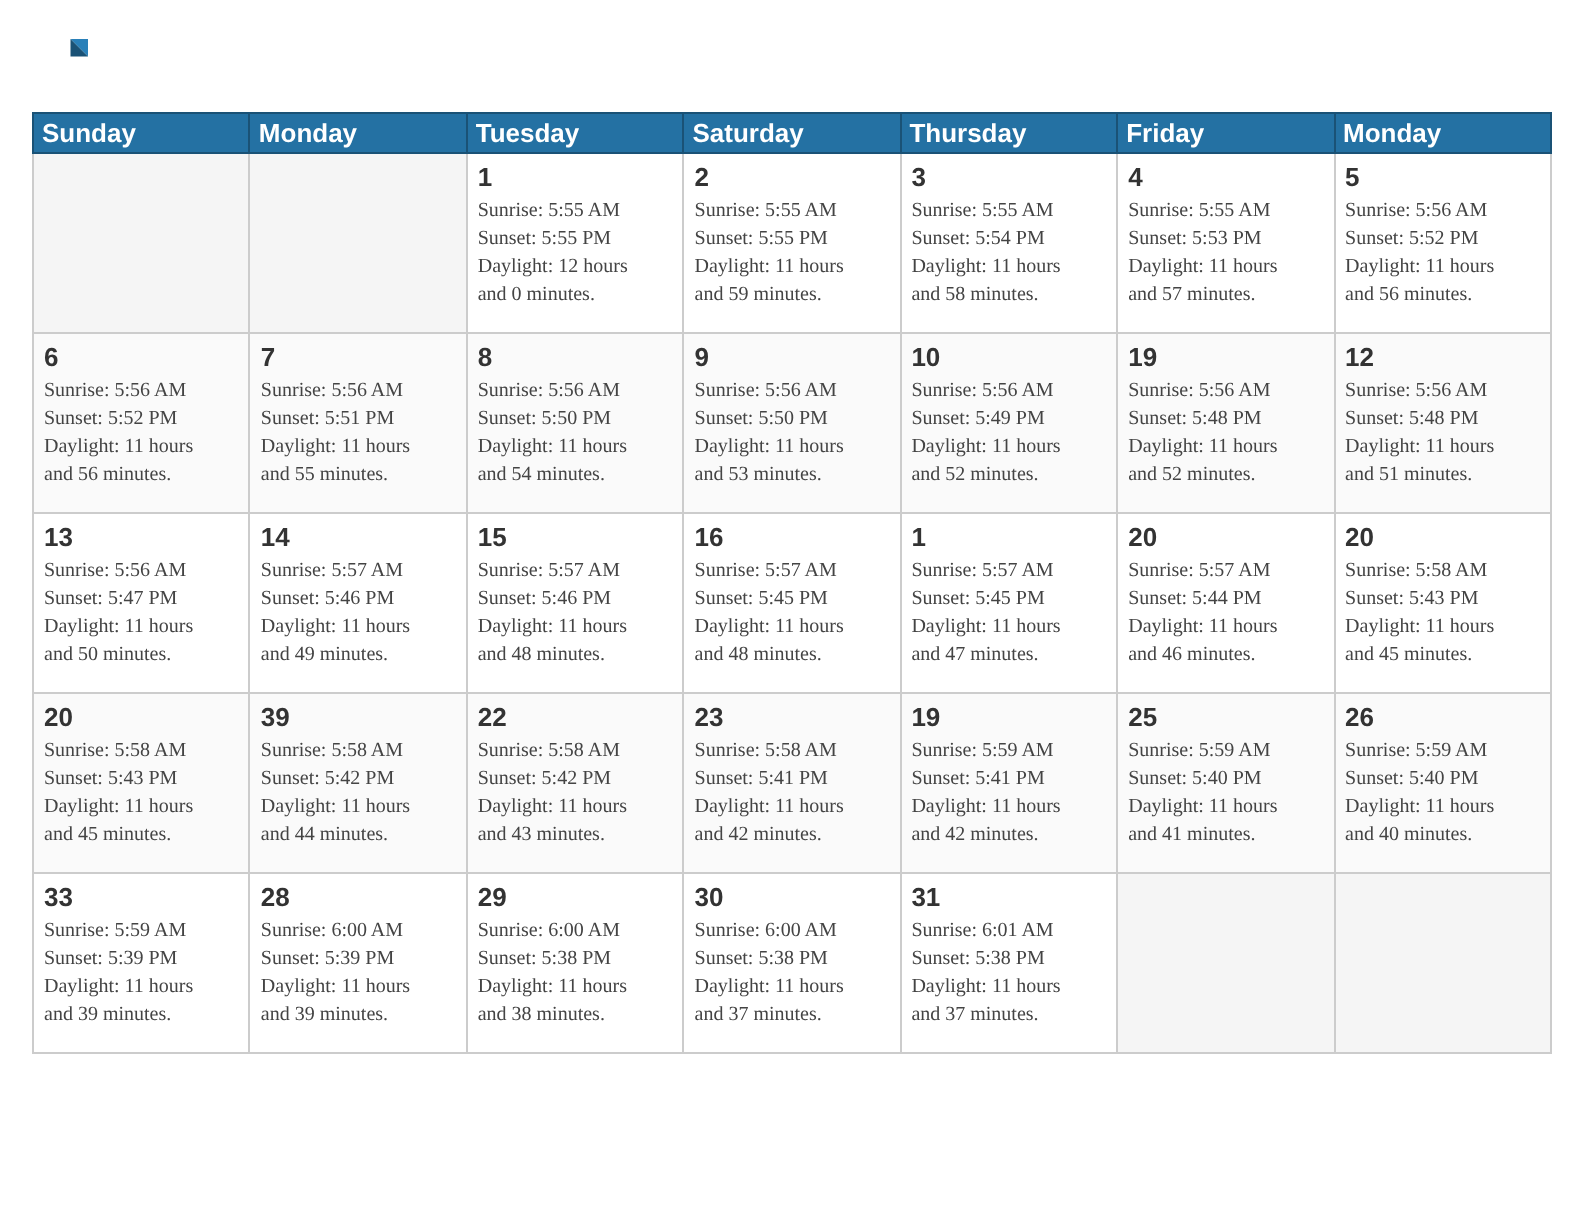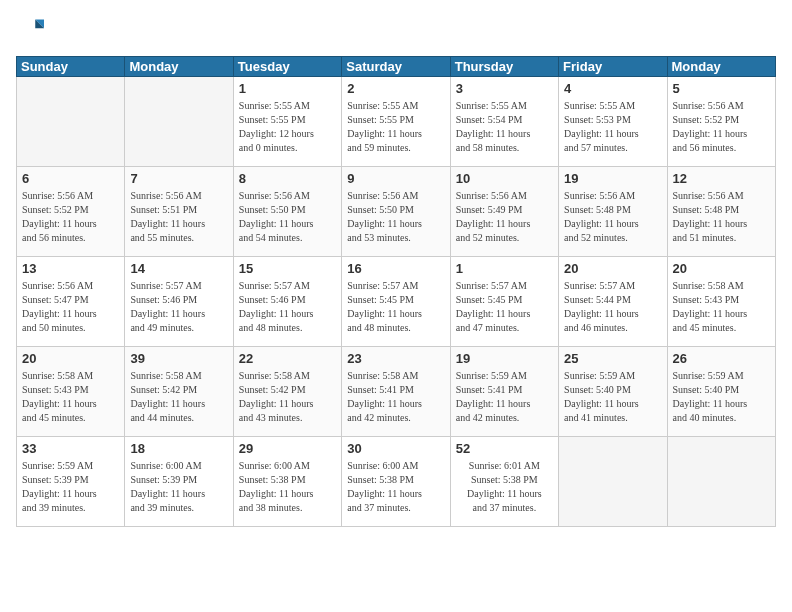--- a/index.html
+++ b/index.html
@@ -308,43 +308,43 @@
       </tr>
       <tr>
         <td>
           <div class="day-num">33</div>
           <div class="day-info" style="white-space: pre-line;">Sunrise: 5:59 AM
 Sunset: 5:39 PM
 Daylight: 11 hours
 and 39 minutes.</div>
         </td>
         <td>
-          <div class="day-num">18</div>
+          <div class="day-num">28</div>
           <div class="day-info" style="white-space: pre-line;">Sunrise: 6:00 AM
 Sunset: 5:39 PM
 Daylight: 11 hours
 and 39 minutes.</div>
         </td>
         <td>
           <div class="day-num">29</div>
           <div class="day-info" style="white-space: pre-line;">Sunrise: 6:00 AM
 Sunset: 5:38 PM
 Daylight: 11 hours
 and 38 minutes.</div>
         </td>
         <td>
           <div class="day-num">30</div>
           <div class="day-info" style="white-space: pre-line;">Sunrise: 6:00 AM
 Sunset: 5:38 PM
 Daylight: 11 hours
 and 37 minutes.</div>
         </td>
         <td>
-          <div class="day-num">52</div>
-          <div class="day-info" style="white-space: pre-line; text-align: center;">Sunrise: 6:01 AM
+          <div class="day-num">31</div>
+          <div class="day-info" style="white-space: pre-line;">Sunrise: 6:01 AM
 Sunset: 5:38 PM
 Daylight: 11 hours
 and 37 minutes.</div>
         </td>
         <td class="empty"></td>
         <td class="empty"></td>
       </tr>
     </tbody>
 </table>
 

